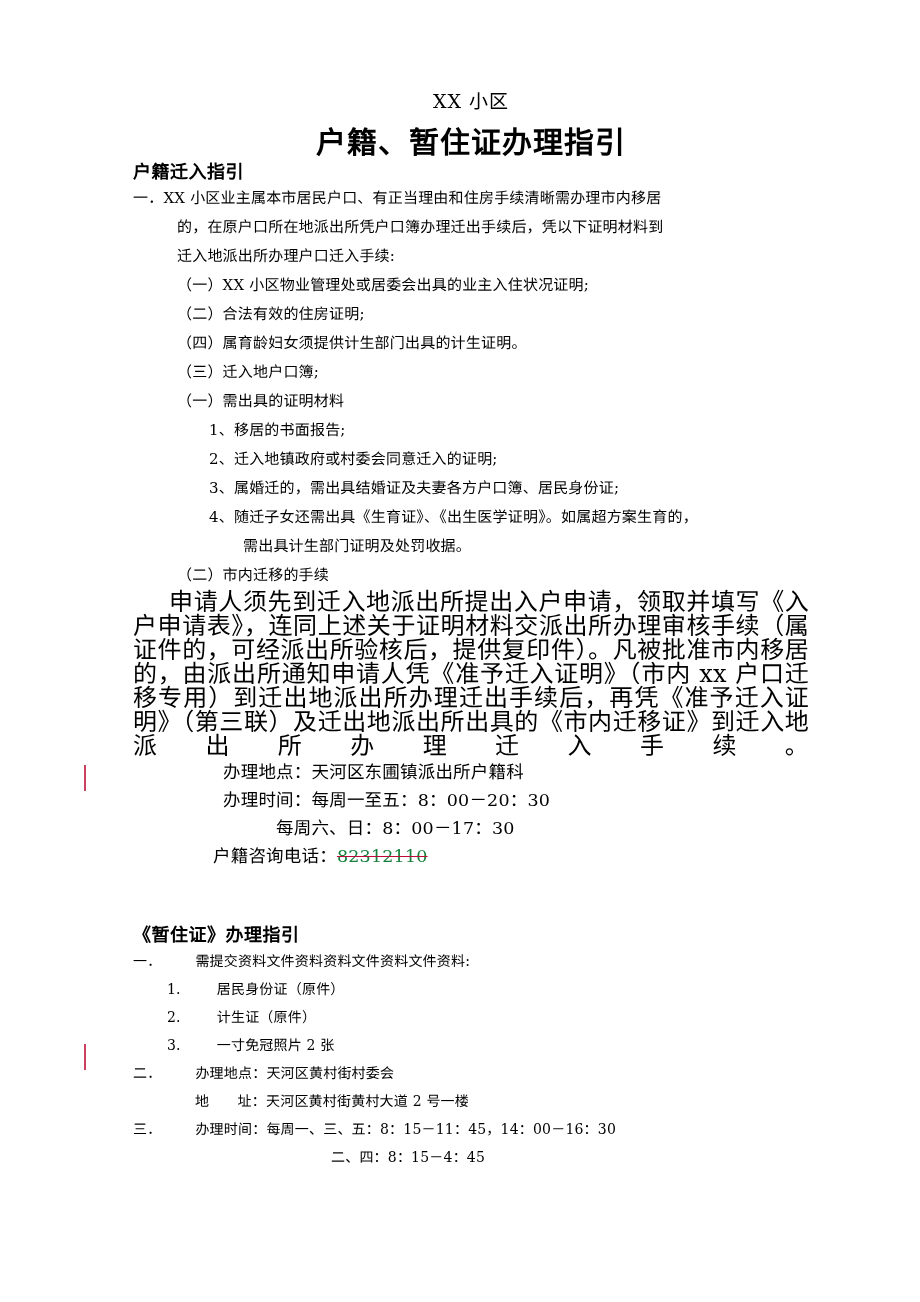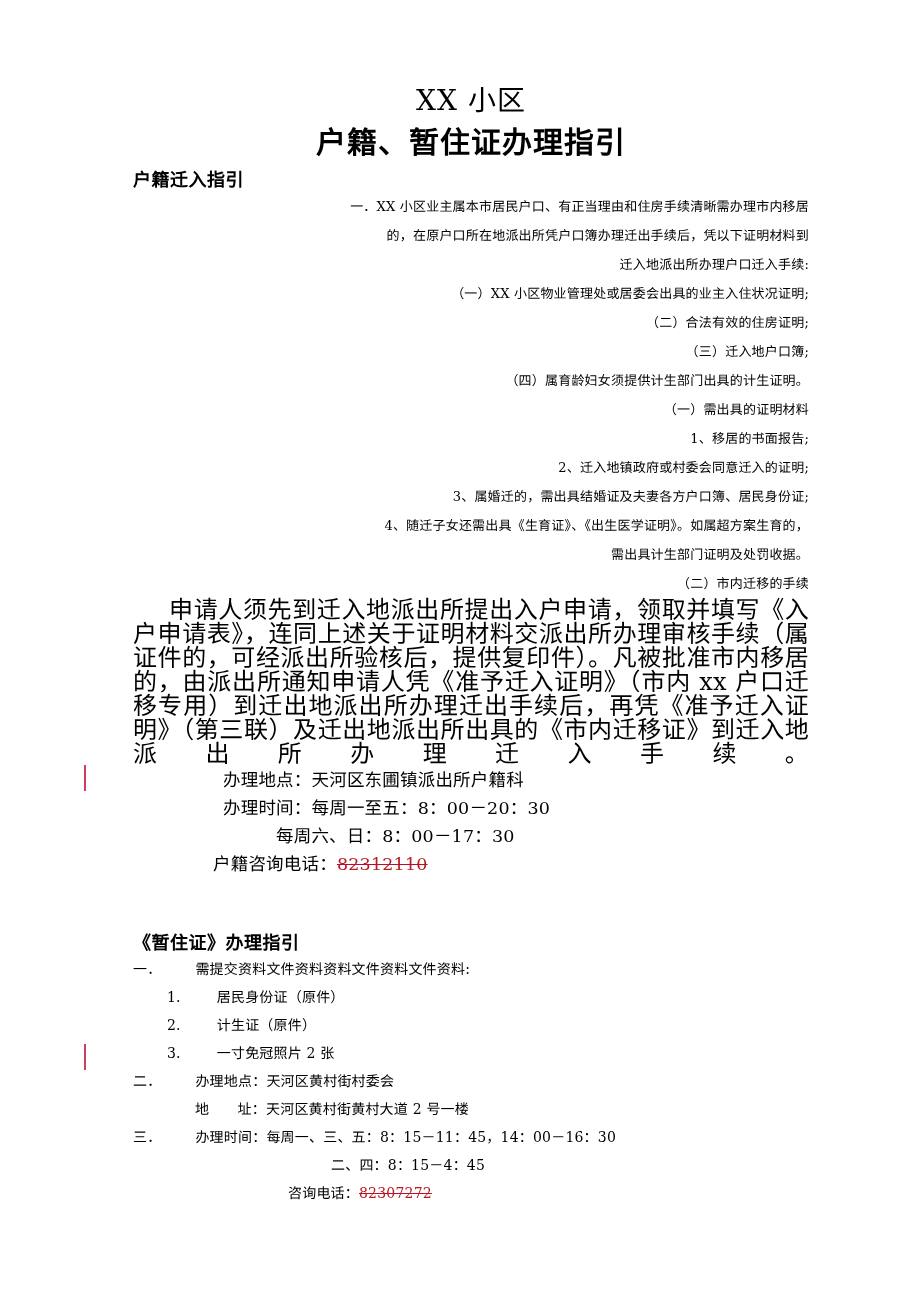--- a/index.html
+++ b/index.html
@@ -24,55 +24,53 @@
   .content {
     position: absolute;
     left: 133px;
     top: 0;
     width: 676px;
   }
 
   
   .doc-title-1 {
     text-align: center;
-    font-size: 28px;
+    font-size: 19px;
     line-height: 26px;
     letter-spacing: 1px;
     margin-top: 88px;
     font-family: "DejaVu Serif", "Liberation Serif", serif;
   }
   .doc-title-2 {
     text-align: center;
     font-weight: bold;
     font-size: 30px;
     line-height: 34px;
     letter-spacing: 1px;
     margin-top: 12px;
     font-family: "DejaVu Sans", "Liberation Sans", sans-serif;
   }
 
   
   .sec-heading {
     font-weight: bold;
     font-size: 18px;
     line-height: 24px;
-    margin-top: 8px;
     letter-spacing: 0.5px;
   }
   .sec-heading.second {
     margin-top: 7px;
   }
 
   
   .body-line {
-    font-size: 13px;
+    font-size: 15px;
     line-height: 29px;
     letter-spacing: 0.2px;
     white-space: pre-wrap;
-    text-align: right;
   }
   .lvl1-wrap {
     padding-left: 44px;
     text-indent: -44px;
   }
   .lvl2 {             
     padding-left: 44px;
   }
   .lvl3 {             
     padding-left: 76px;
@@ -97,21 +95,21 @@
     font-size: 17.5px;
     line-height: 28px;
     letter-spacing: 0.2px;
     white-space: pre;
   }
   .ind-1 { padding-left: 90px; }
   .ind-2 { padding-left: 143px; }
   .ind-3 { padding-left: 80px; }
 
   .tel {
-    color: #b91c1c;
+    color: #15803d;
     text-decoration: line-through;
     text-decoration-color: #BE0A38;
   }
 
   
   .change-bar {
     position: absolute;
     width: 2px;
     background: #C9415F;
   }
@@ -144,22 +142,22 @@
     <div class="doc-title-2">户籍、暂住证办理指引</div>
 
     <div class="sec-heading">户籍迁入指引</div>
 
     <div class="body-line lvl1-wrap"><span>一．</span><span>XX 小区业主属本市居民户口、有正当理由和住房手续清晰需办理市内移居</span></div>
     <div class="body-line lvl2">的，在原户口所在地派出所凭户口簿办理迁出手续后，凭以下证明材料到</div>
     <div class="body-line lvl2">迁入地派出所办理户口迁入手续:</div>
 
     <div class="body-line lvl2">（一）XX 小区物业管理处或居委会出具的业主入住状况证明;</div>
     <div class="body-line lvl2">（二）合法有效的住房证明;</div>
+    <div class="body-line lvl2">（四）属育龄妇女须提供计生部门出具的计生证明。</div>
     <div class="body-line lvl2">（三）迁入地户口簿;</div>
-    <div class="body-line lvl2">（四）属育龄妇女须提供计生部门出具的计生证明。</div>
 
 
     <div class="body-line lvl2">（一）需出具的证明材料</div>
 
     <div class="body-line lvl3">1、移居的书面报告;</div>
     <div class="body-line lvl3">2、迁入地镇政府或村委会同意迁入的证明;</div>
     <div class="body-line lvl3">3、属婚迁的，需出具结婚证及夫妻各方户口簿、居民身份证;</div>
     <div class="body-line lvl3">4、随迁子女还需出具《生育证》、《出生医学证明》。如属超方案生育的，</div>
     <div class="body-line lvl3-cont">需出具计生部门证明及处罚收据。</div>
 
@@ -188,16 +186,15 @@
     <div class="num-line n-lvl2"><span>3.</span><span style="display:inline-block;width:36px;"></span><span>一寸免冠照片 2 张</span></div>
 
     <div class="num-line n-lvl1"><span>二．</span><span style="display:inline-block;width:34px;"></span><span>办理地点：</span><span>天河区黄村街村委会</span></div>
 
     <div class="num-line n-lvl1"><span style="display:inline-block;width:62px;"></span><span>地　　址：</span><span>天河区黄村街黄村大道 2 号一楼</span></div>
 
     <div class="num-line n-lvl1"><span>三．</span><span style="display:inline-block;width:34px;"></span><span>办理时间：</span><span>每周一、三、五：8：15－11：45，14：00－16：30</span></div>
 
     <div class="num-line n-cont">二、四：8：15－4：45</div>
 
-    <div class="num-line n-tel"><span>咨询电话：</span><span class="tel">82307272</span></div>
 
   </div>
 </div>
 
 </body></html>

